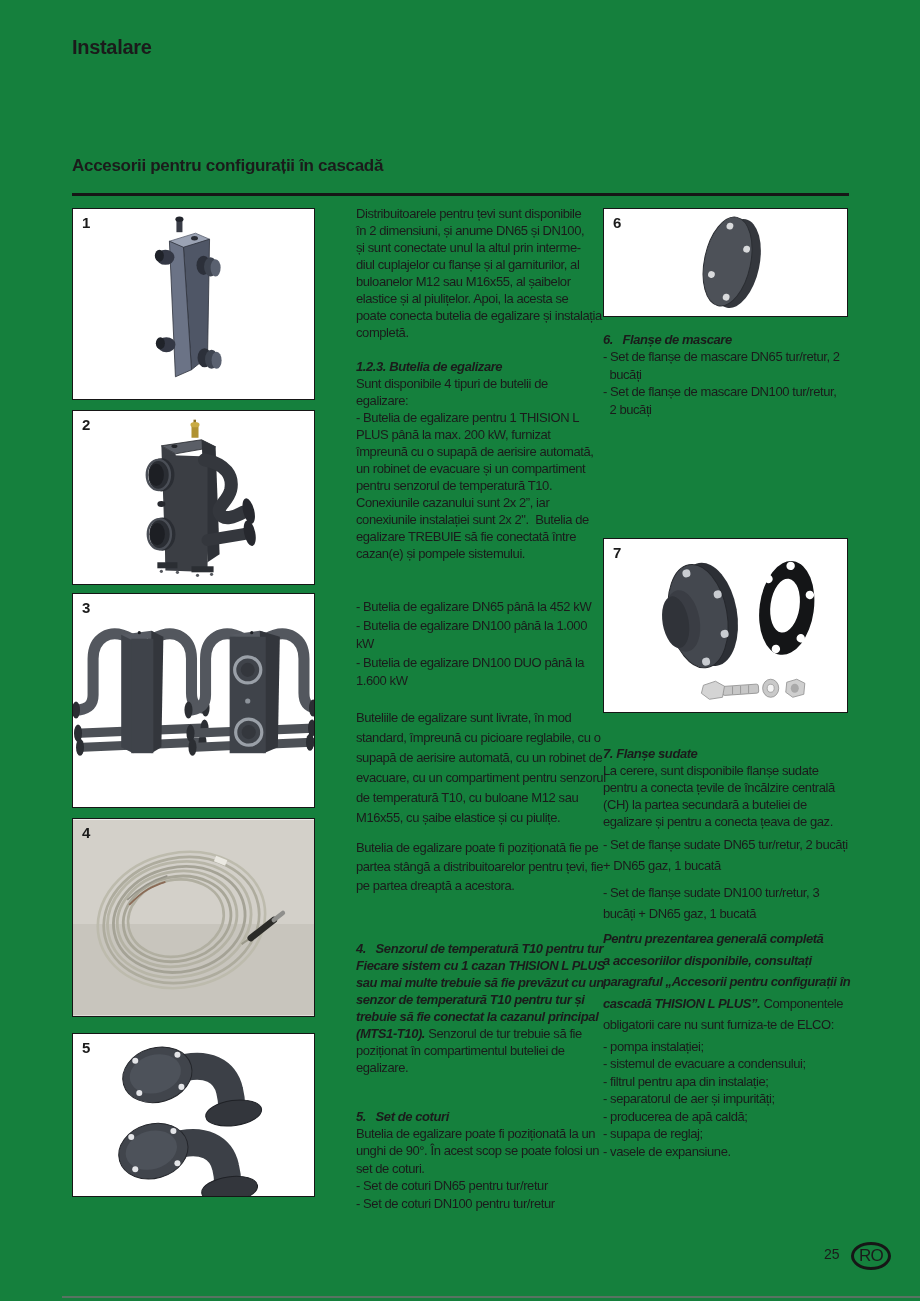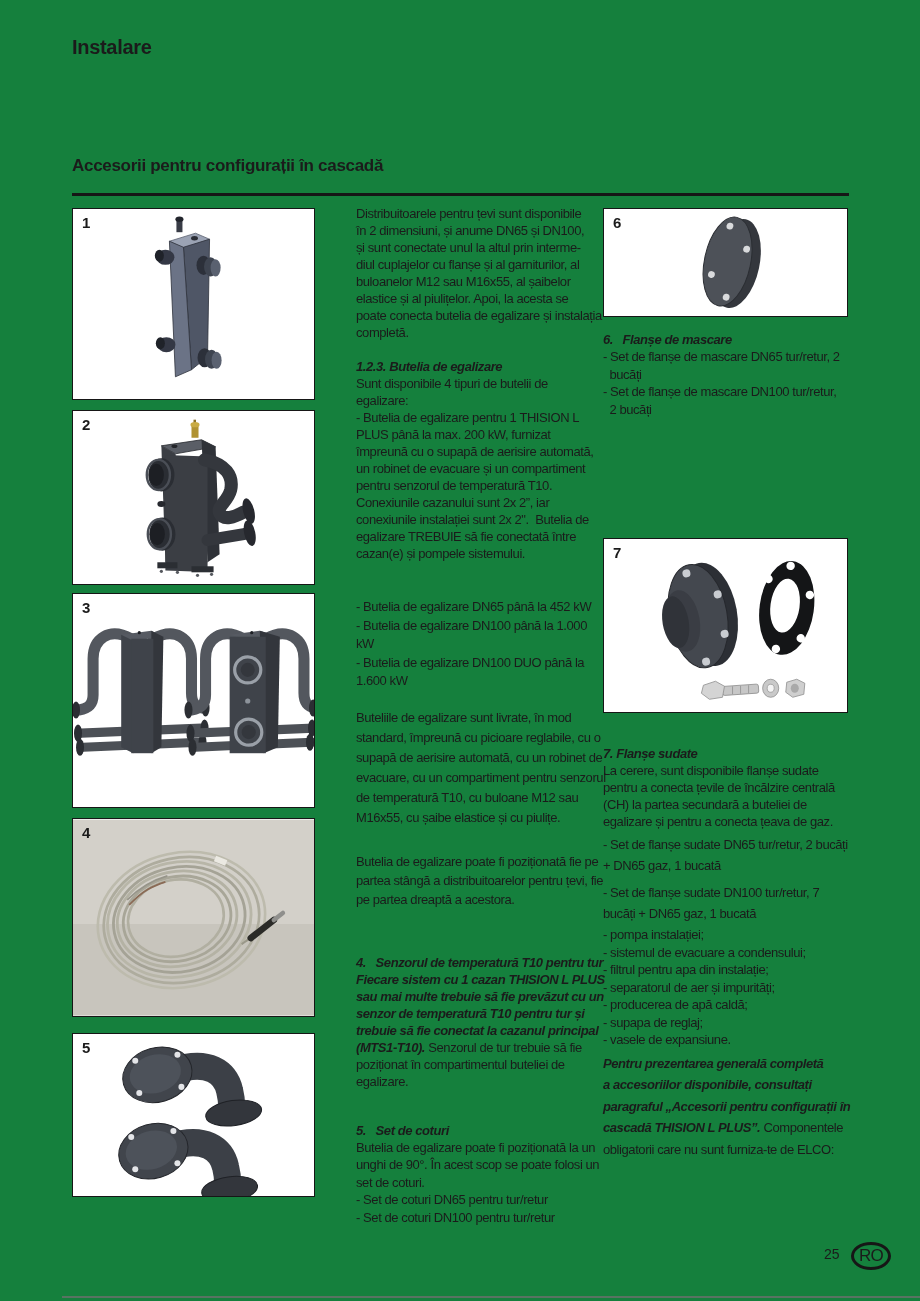--- a/index.html
+++ b/index.html
@@ -10,21 +10,21 @@
   .rule{position:absolute;left:72px;top:193px;width:777px;height:2.5px;background:#161616;}
   .fig{position:absolute;border:1.6px solid #161616;background:#fff;box-sizing:border-box;}
   .fignum{position:absolute;left:9px;top:5px;font-size:15px;font-weight:bold;z-index:2;}
   .fig svg{display:block;width:100%;height:100%;}
   .col{position:absolute;}
   .p{white-space:pre;font-size:13px;line-height:17px;letter-spacing:-0.42px;}
   .b{font-weight:bold;font-style:italic;}
   .lh175{line-height:17.5px}.lh185{line-height:18.5px}.lh19{line-height:19px}
   .lh20{line-height:20px}.lh21{line-height:21px}.lh215{line-height:21.5px}
   .mt2{margin-top:2px}.mt4{margin-top:4px}.mt6{margin-top:6px}.mt17{margin-top:17px}
-  .mt18{margin-top:24px}.mt32{margin-top:32px}.mt36{margin-top:36px}.mt45{margin-top:45px}
+  .mt18{margin-top:10px}.mt32{margin-top:32px}.mt36{margin-top:36px}.mt45{margin-top:45px}
   .pagenum{position:absolute;left:824px;top:1246px;font-size:14px;}
   .badge{position:absolute;left:851px;top:1242px;width:40px;height:28px;border:3px solid #161616;
          border-radius:50%;display:flex;align-items:center;justify-content:center;
          font-size:17px;font-weight:normal;letter-spacing:-0.8px;box-sizing:border-box;}
   .bottom-line{position:absolute;left:62px;top:1296px;width:858px;height:1.5px;background:#6f6f6f;opacity:.75;}
 </style>
 </head>
 <body>
 
 <div class="page">
@@ -294,33 +294,33 @@
   </div>
 
   <div class="col" style="left:603px;top:717px;width:252px;margin-top:28px;">
     <div class="p b">7. Flanșe sudate</div>
     <div class="p">La cerere, sunt disponibile flanșe sudate
 pentru a conecta țevile de încălzire centrală
 (CH) la partea secundară a buteliei de
 egalizare și pentru a conecta țeava de gaz.</div>
     <div class="p mt4 lh21">- Set de flanșe sudate DN65 tur/retur, 2 bucăți
 + DN65 gaz, 1 bucată</div>
-    <div class="p mt6 lh21">- Set de flanșe sudate DN100 tur/retur, 7
+    <div class="p mt6 lh21">- Set de flanșe sudate DN100 tur/retur, 3
 bucăți + DN65 gaz, 1 bucată</div>
+    <div class="p mt4 lh215"><span class="b">Pentru prezentarea generală completă
+a accesoriilor disponibile, consultați
+paragraful „Accesorii pentru configurații în
+cascadă THISION L PLUS”.</span><span> Componentele
+obligatorii care nu sunt furniza-te de ELCO:</span></div>
     <div class="p mt2 lh175">- pompa instalației;
 - sistemul de evacuare a condensului;
 - filtrul pentru apa din instalație;
 - separatorul de aer și impurități;
 - producerea de apă caldă;
 - supapa de reglaj;
 - vasele de expansiune.</div>
-    <div class="p mt4 lh215"><span class="b">Pentru prezentarea generală completă
-a accesoriilor disponibile, consultați
-paragraful „Accesorii pentru configurații în
-cascadă THISION L PLUS”.</span><span> Componentele
-obligatorii care nu sunt furniza-te de ELCO:</span></div>
   </div>
 
   <div class="pagenum">25</div>
   <div class="badge">RO</div>
   <div class="bottom-line"></div>
 
 </div>
 
 </body></html>

